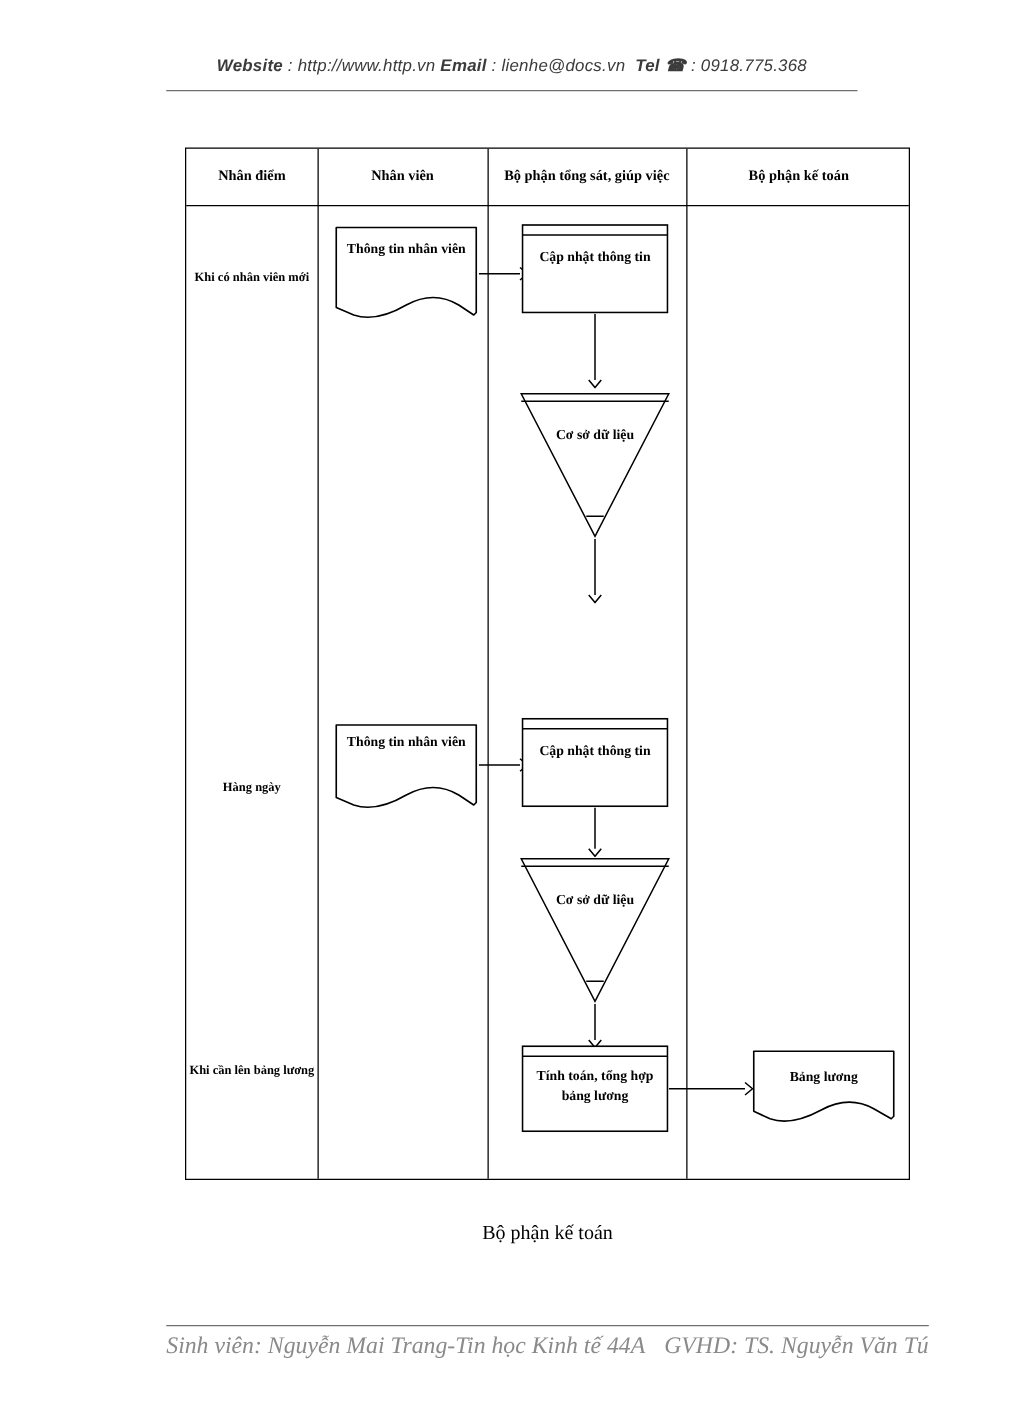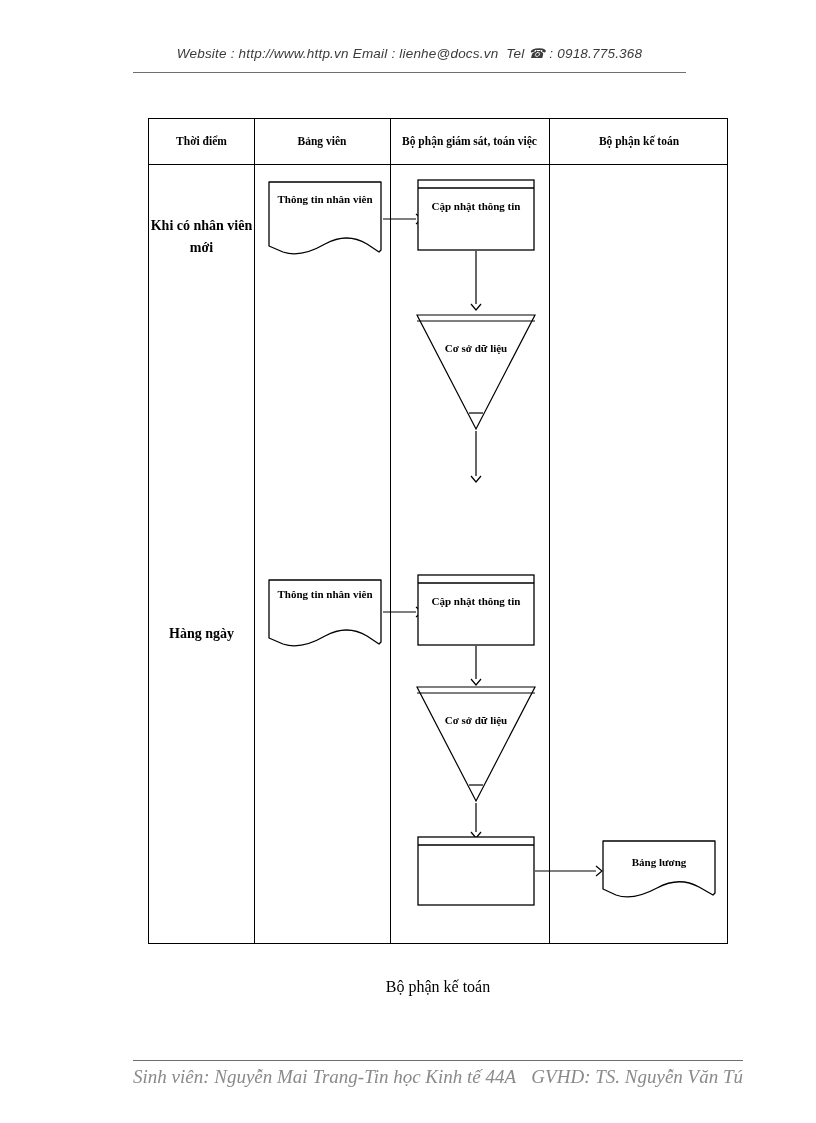--- a/index.html
+++ b/index.html
@@ -26,21 +26,21 @@
     white-space: nowrap;
   }
   #page-header .hdr-line {
     font-family: "Liberation Sans", sans-serif;
     font-size: 13.5px;
     font-style: italic;
     color: #3b3b3b;
     letter-spacing: 0.2px;
   }
   #page-header .hdr-b {
-    font-weight: normal;
+    font-weight: bold;
     font-style: italic;
   }
   #header-rule {
     position: absolute;
     left: 133px;
     top: 72px;
     width: 553px;
     height: 0;
     border-top: 1.2px solid #6f6f6f;
   }
@@ -97,21 +97,21 @@
   #head-3 { left: 400px; width: 180px; }
 
   
   .time-label {
     position: absolute;
     width: 105px;
     left: 0;
     text-align: center;
     font-family: "Liberation Serif", serif;
     font-weight: bold;
-    font-size: 14px;
+    font-size: 10px;
     line-height: 1.55;
     color: #000;
   }
   #time-0 { top: 96px; }
   #time-1 { top: 504px; }
   #time-2 { top: 730px; }
 
   
   .node {
     position: absolute;
@@ -146,27 +146,28 @@
 </div>
 <div id="header-rule"></div>
 
 <div id="diagram">
 
   <div class="vline" id="vline-1"></div>
   <div class="vline" id="vline-2"></div>
   <div class="vline" id="vline-3"></div>
   <div id="hline-head"></div>
 
-  <div class="col-head" id="head-0">Thời điểm</div>
-  <div class="col-head" id="head-1">Bảng viên</div>
-  <div class="col-head" id="head-2">Bộ phận giám sát, toán việc</div>
+  <div class="col-head" id="head-0">Nhân điểm</div>
+  <div class="col-head" id="head-1">Nhân viên</div>
+  <div class="col-head" id="head-2">Bộ phận tổng sát, giúp việc</div>
   <div class="col-head" id="head-3">Bộ phận kế toán</div>
 
   <div class="time-label" id="time-0">Khi có nhân viên mới</div>
   <div class="time-label" id="time-1">Hàng ngày</div>
+  <div class="time-label" id="time-2">Khi cần lên bảng lương</div>
 
   <div class="node" style="left:118px; top:61px; width:116px; height:78px;">
     <svg class="doc-svg" width="116" height="78" viewBox="0 0 116 78">
       <path d="M2,2 L114,2 L114,70 L112,72 L100,64 Q80,52 58,64 Q34,78 16,72 L2,66 Z" fill="#ffffff" stroke="#000000" stroke-width="1.3" stroke-linejoin="round"></path>
     </svg>
     <div class="node-text" style="top:12px;">Thông tin nhân viên</div>
   </div>
 
   <svg class="conn" style="left:234px; top:92px;" width="40" height="16" viewBox="0 0 40 16">
     <line x1="0" y1="8" x2="33" y2="8" stroke="#000" stroke-width="1.2"></line>
@@ -238,20 +239,21 @@
   <svg class="conn" style="left:319px; top:684px;" width="16" height="36" viewBox="0 0 16 36">
     <line x1="8" y1="0" x2="8" y2="29" stroke="#000" stroke-width="1.2"></line>
     <path d="M3,29 L8,35 L13,29" fill="none" stroke="#000" stroke-width="1.2"></path>
   </svg>
 
   <div class="node" style="left:268px; top:717px; width:118px; height:70px;">
     <svg class="proc-svg" width="118" height="70" viewBox="0 0 118 70">
       <rect x="1" y="1" width="116" height="68" fill="#ffffff" stroke="#000" stroke-width="1.3"></rect>
       <line x1="1" y1="9" x2="117" y2="9" stroke="#000" stroke-width="1.3"></line>
     </svg>
+    <div class="node-text" style="top:18px;">Tính toán, tổng hợp bảng lương</div>
   </div>
 
   <svg class="conn" style="left:386px; top:744px;" width="68" height="16" viewBox="0 0 68 16">
     <line x1="0" y1="8" x2="61" y2="8" stroke="#000" stroke-width="1.2"></line>
     <path d="M61,3 L67,8 L61,13" fill="none" stroke="#000" stroke-width="1.2"></path>
   </svg>
 
   <div class="node" style="left:452px; top:720px; width:116px; height:62px;">
     <svg class="doc-svg" width="116" height="62" viewBox="0 0 116 62">
       <path d="M2,2 L114,2 L114,54 L112,56 L98,48 Q78,37 56,49 Q32,62 15,56 L2,50 Z" fill="#ffffff" stroke="#000000" stroke-width="1.3" stroke-linejoin="round"></path>

